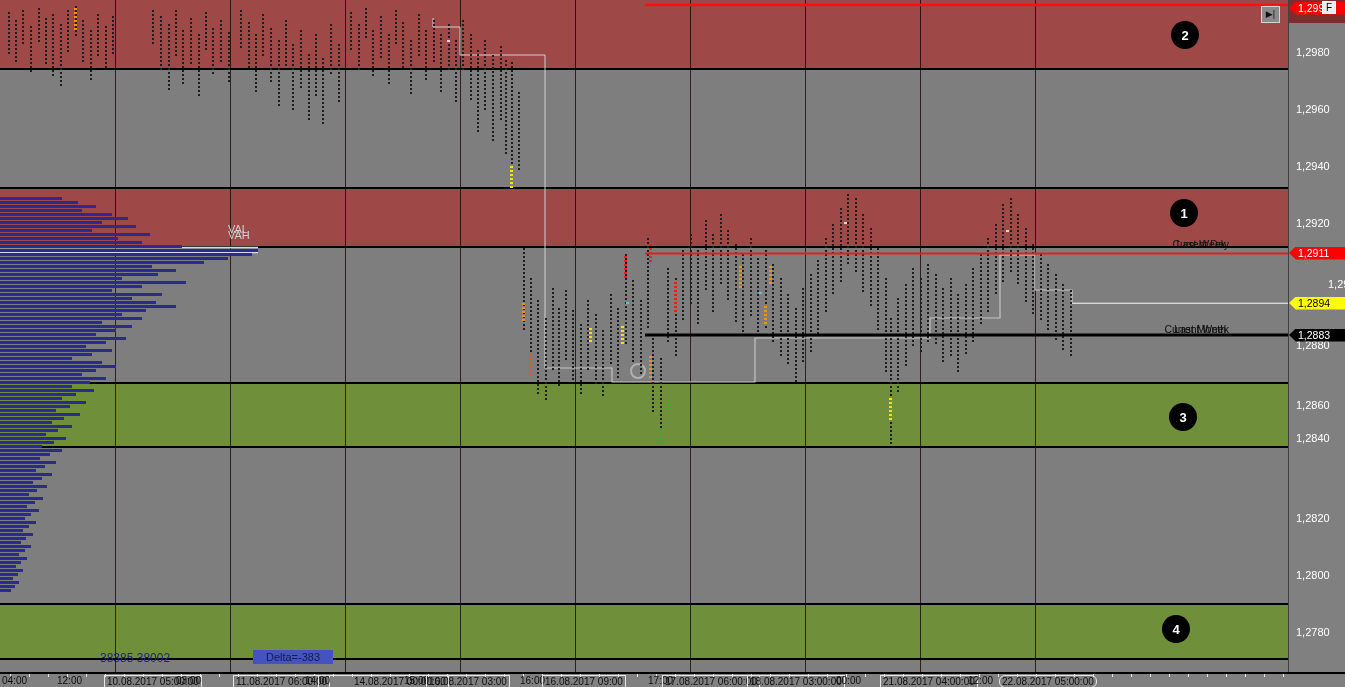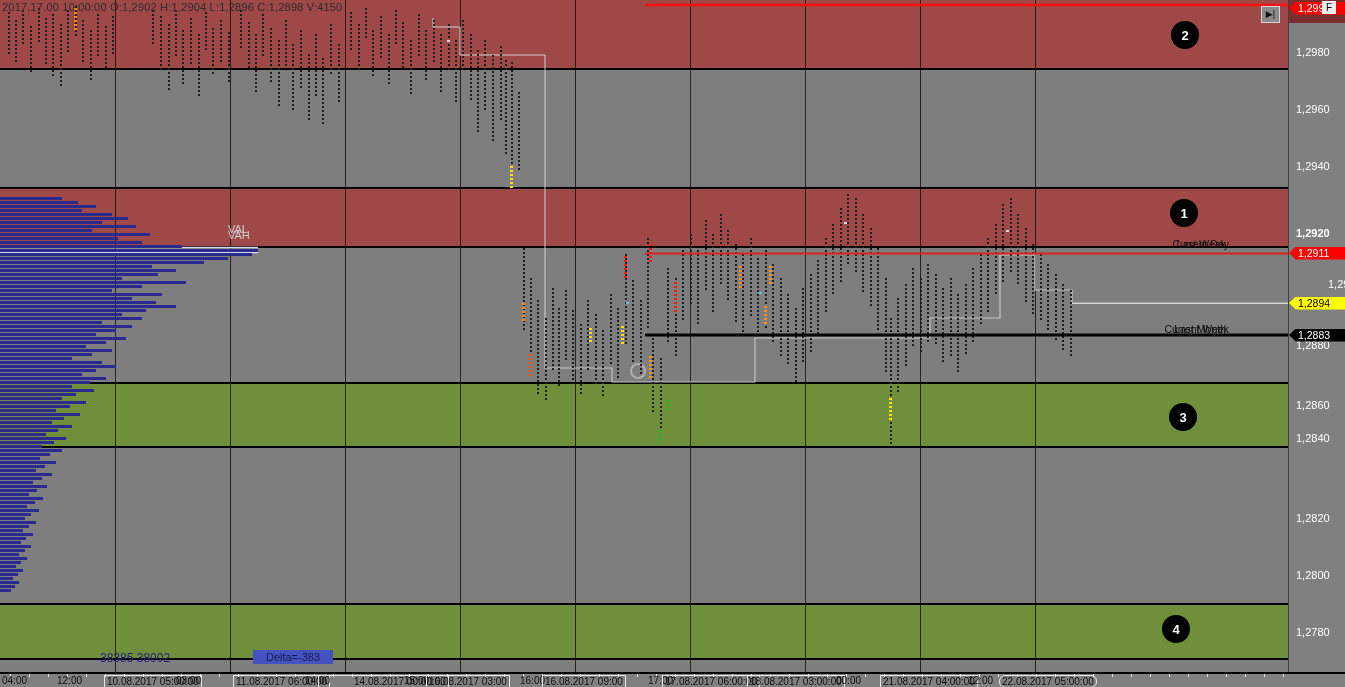--- a/index.html
+++ b/index.html
@@ -331,21 +331,20 @@
         <div class="cseg" style="left: 1006px; top: 230px; height: 4px; --c: #d8d8d8;"></div>
         <div class="cseg" style="left: 447px; top: 40px; height: 4px; --c: #d8d8d8;"></div>
       </div>
     <svg id="svg-over" class="lay" width="1288" height="672">
         <line x1="645" y1="5" x2="1288" y2="5" stroke="#ff1010" stroke-width="2.5"></line>
         <line x1="645" y1="253.5" x2="1288" y2="253.5" stroke="#e02020" stroke-width="2"></line>
         <line x1="645" y1="335" x2="1288" y2="335" stroke="#000000" stroke-width="3"></line>
         <line x1="1072" y1="303.5" x2="1288" y2="303.5" stroke="#d8d8d8" stroke-width="1"></line>
       </svg>
 
-    <div class="infobar">2017.17.00 10:00:00   O:1,2902  H:1,2904  L:1,2896  C:1,2898  V:4150</div>
 
     <span class="ovl-label" style="left:228px;top:229px;">VAH</span>
     <span class="ovl-label" style="left:228px;top:223px;">VAL</span>
 
     <span class="lvl-label" style="right:62px;top:238px;">Last Week</span>
     <span class="lvl-label" style="right:59px;top:238px;">Current Day</span>
     <span class="lvl-label" style="right:62px;top:323px;">Last Month</span>
     <span class="lvl-label" style="right:59px;top:323px;">Current Week</span>
 
     <div id="badges">
@@ -360,21 +359,21 @@
 
     <div class="skipbtn">▶|</div>
   </div>
 
   <div class="paxis">
     <div class="cap"></div>
     <div id="pticks">
         <div class="ptick" style="top: 46px;">1,2980</div>
         <div class="ptick" style="top: 103px;">1,2960</div>
         <div class="ptick" style="top: 160px;">1,2940</div>
-        <div class="ptick" style="top: 227px; font-weight: bold;">1,2920</div>
+        <div class="ptick" style="top: 217px;">1,2920</div>
         <div class="ptick" style="top: 278px; margin-left: 32px;">1,2900</div>
         <div class="ptick" style="top: 339px;">1,2880</div>
         <div class="ptick" style="top: 399px;">1,2860</div>
         <div class="ptick" style="top: 432px;">1,2840</div>
         <div class="ptick" style="top: 512px;">1,2820</div>
         <div class="ptick" style="top: 569px;">1,2800</div>
         <div class="ptick" style="top: 626px;">1,2780</div>
       </div>
     <div id="ptags">
         <div class="ptag" style="top: 1.5px; background: rgb(255, 0, 0); color: rgb(255, 255, 255);">1,2995</div>

